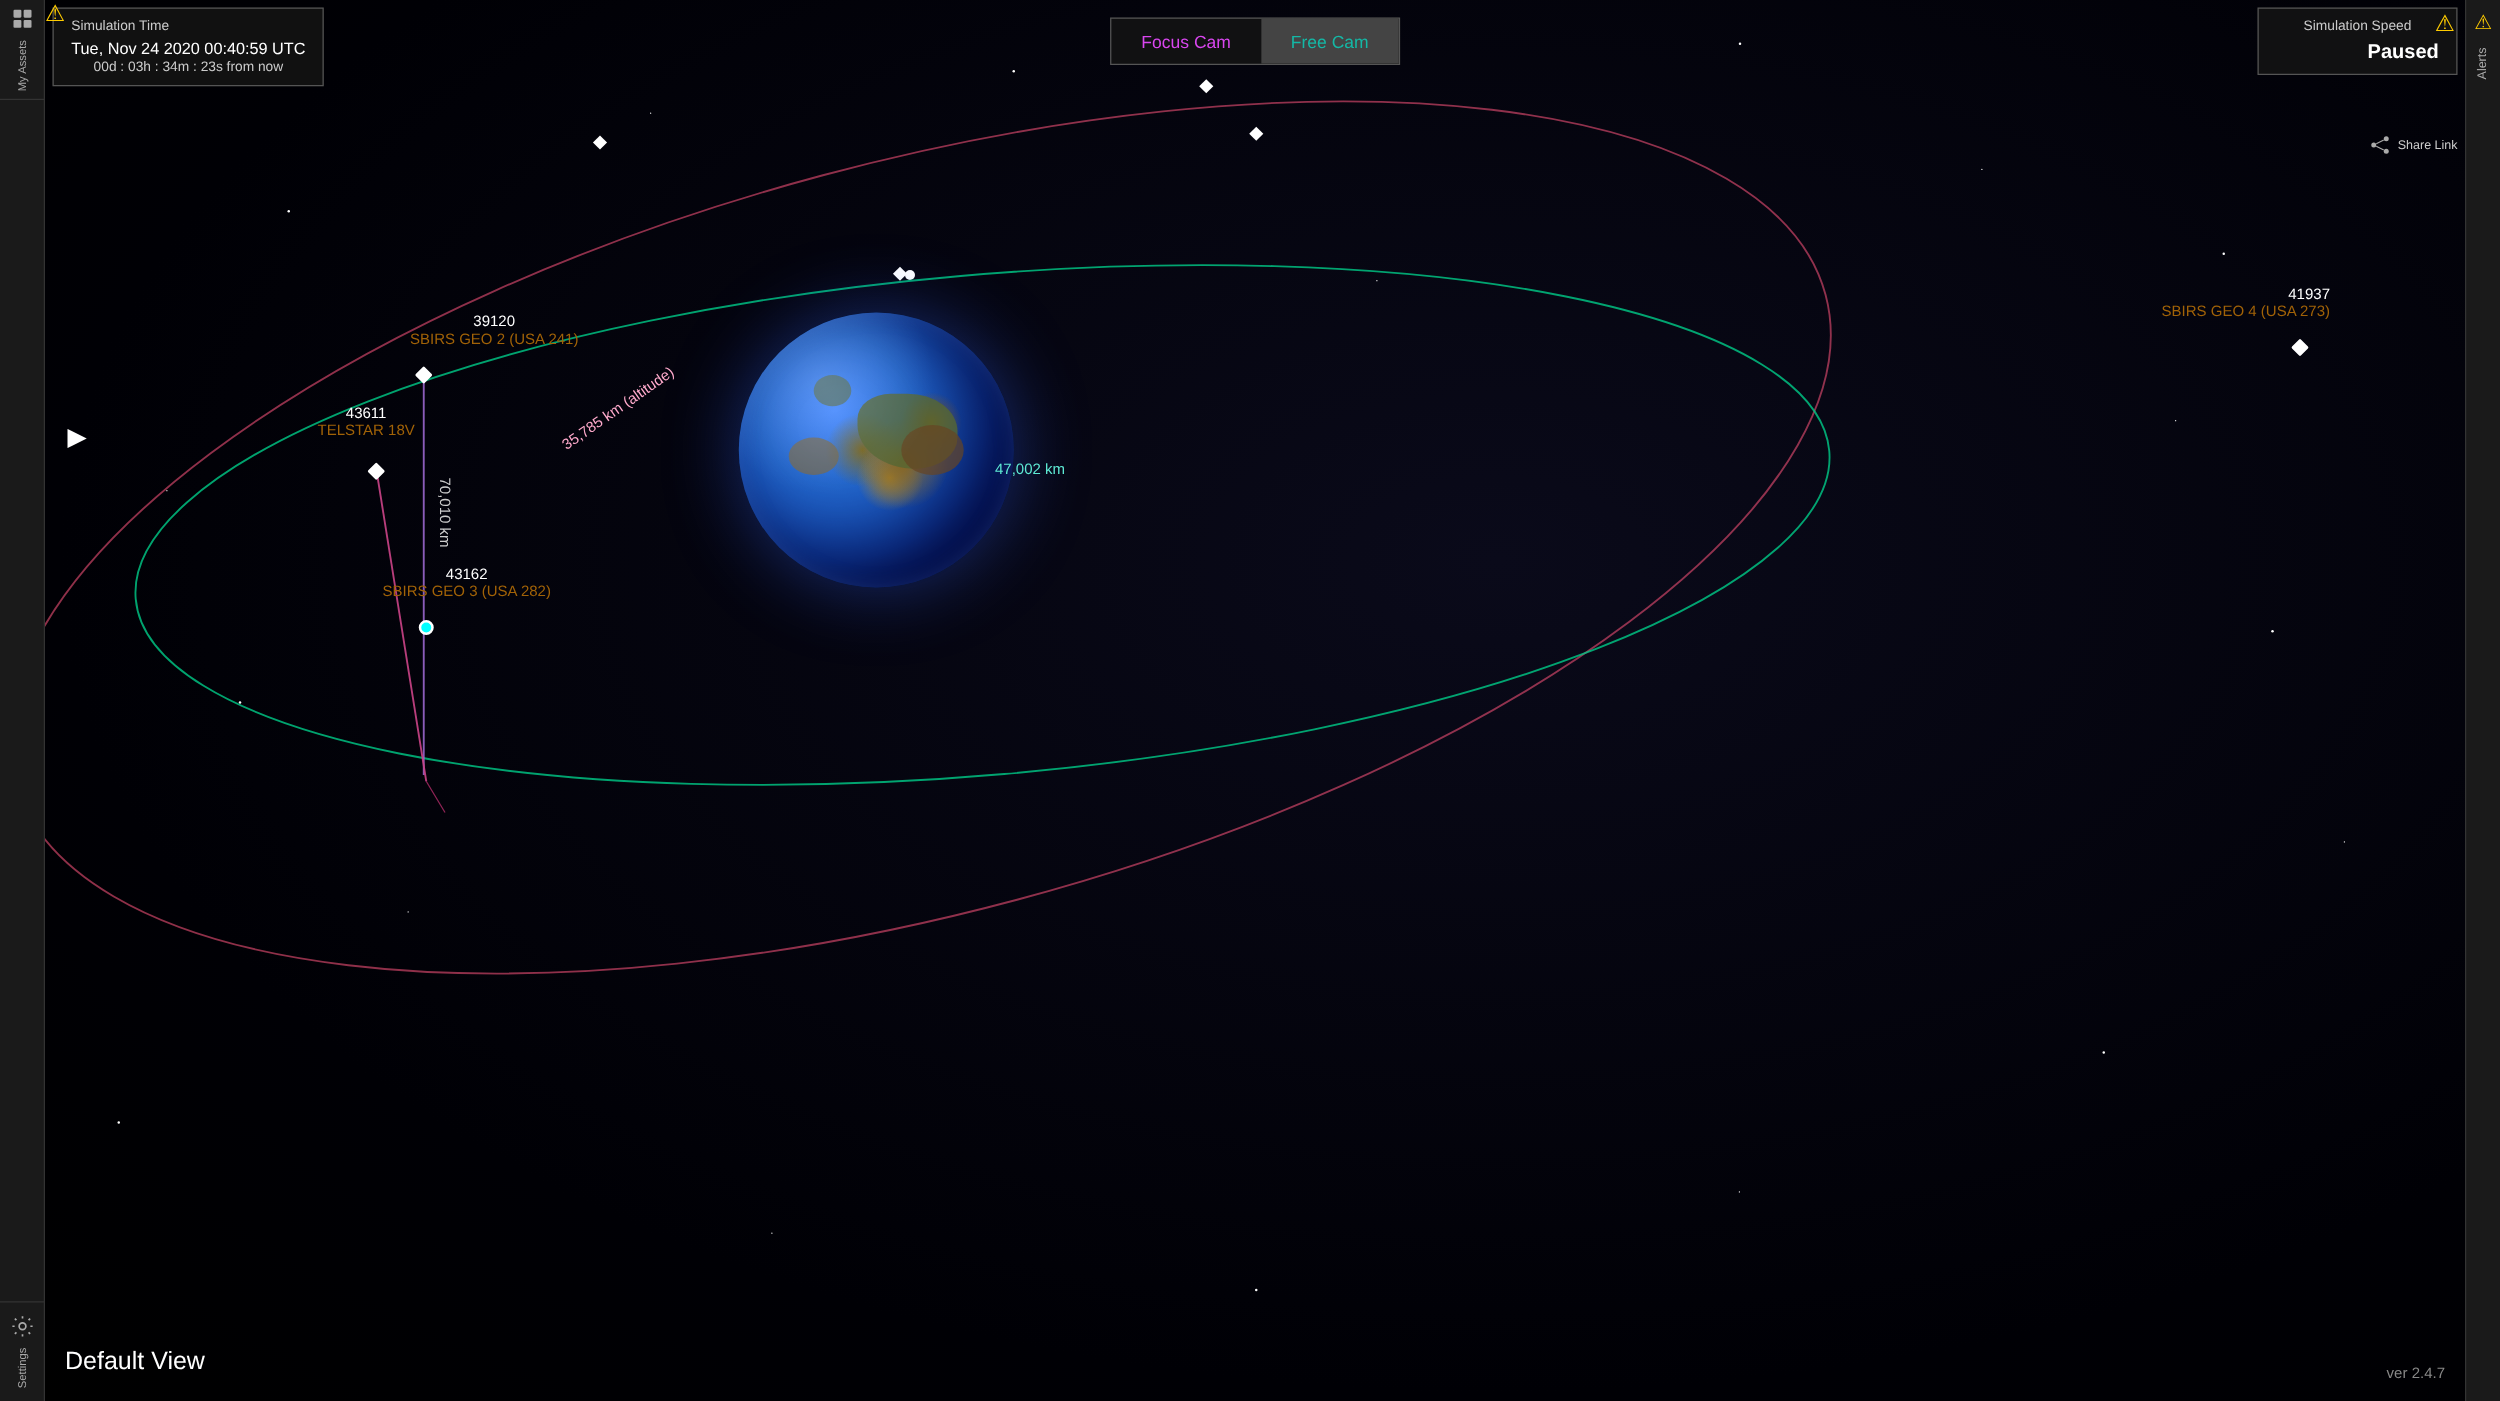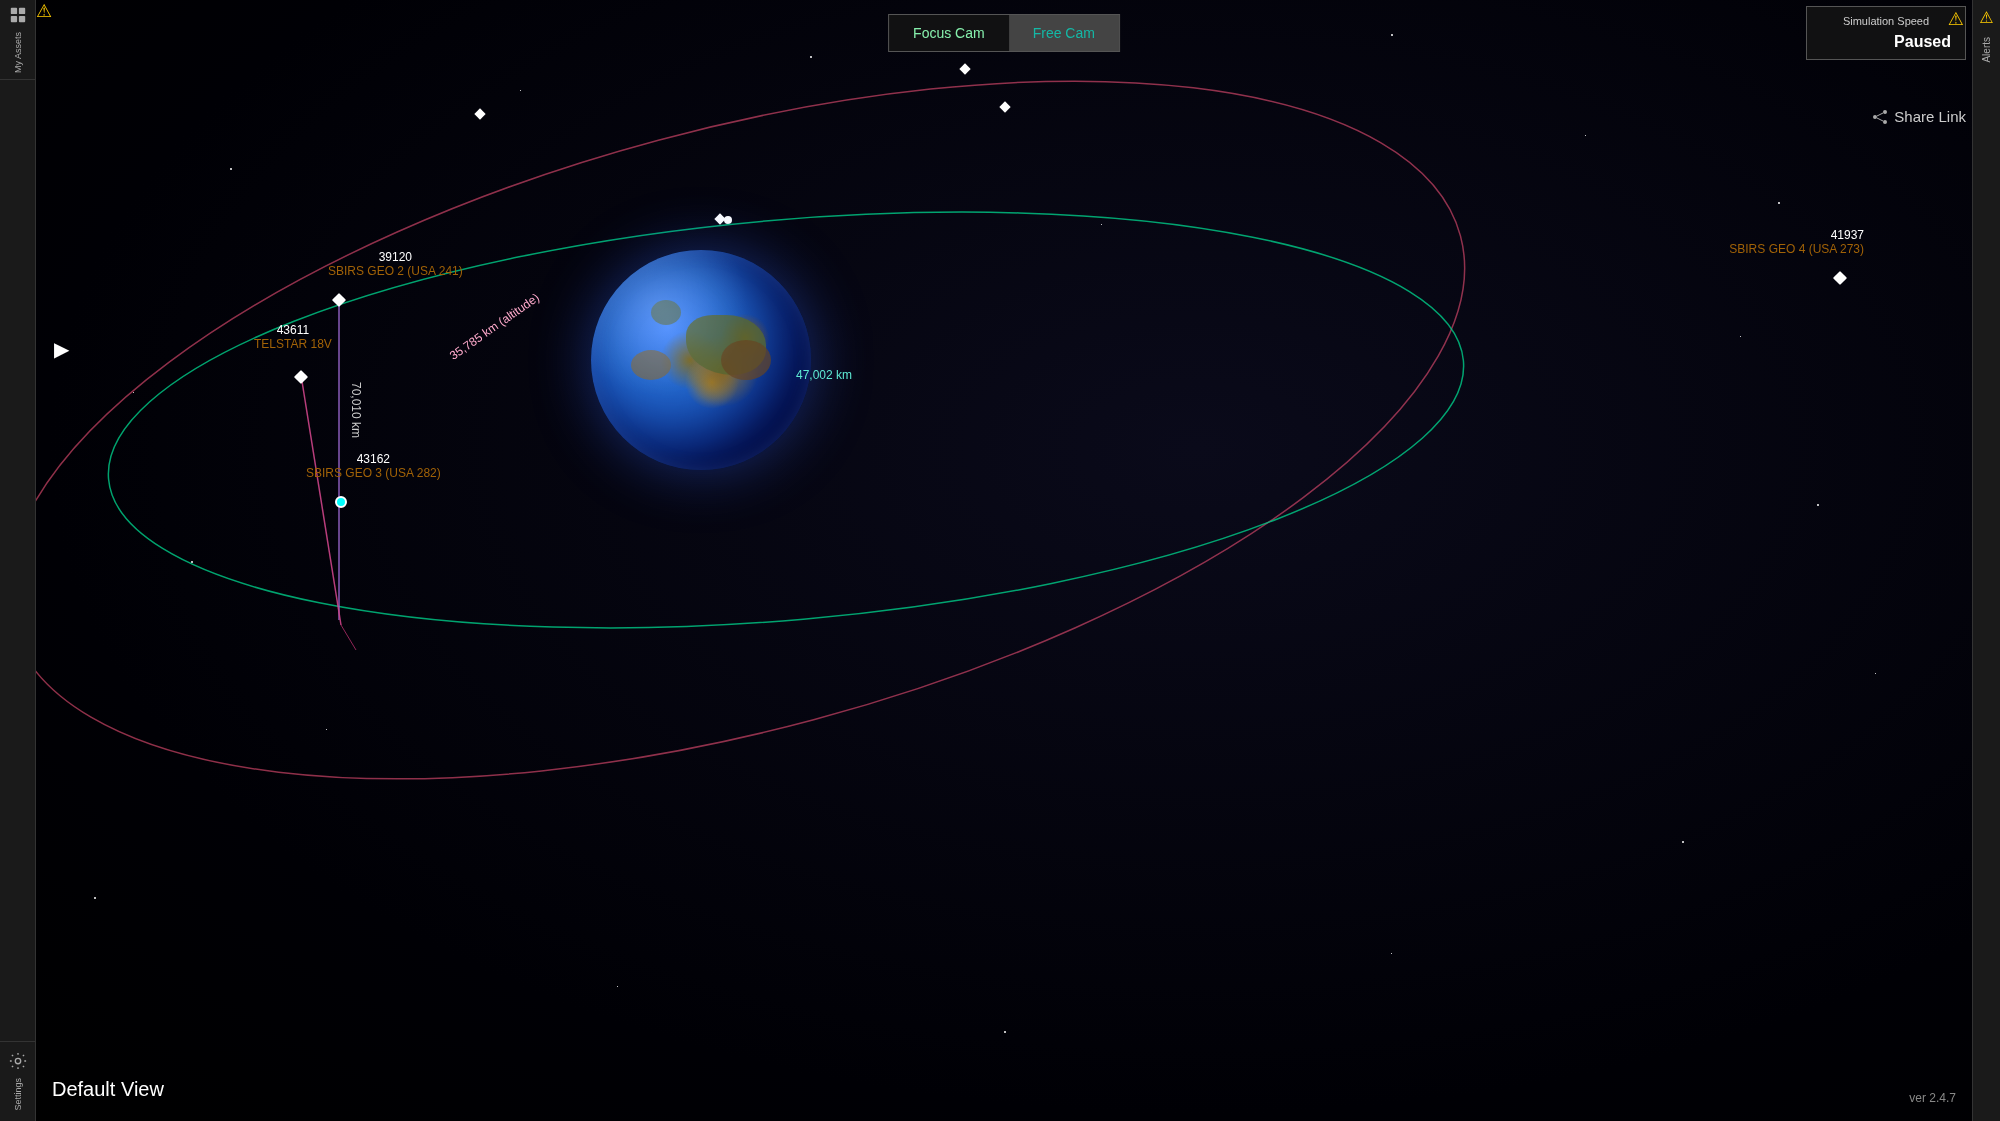--- a/index.html
+++ b/index.html
@@ -140,21 +140,21 @@
     
     #share-link {
       position: absolute;
       top: 108px; right: 6px;
       z-index: 20;
       display: flex;
       align-items: center;
       gap: 6px;
       cursor: pointer;
       color: #ccc;
-      font-size: 15px;
+      font-size: 10px;
     }
 
     
     #cam-buttons {
       position: absolute;
       top: 14px;
       left: 50%;
       transform: translateX(-50%);
       z-index: 20;
       display: flex;
@@ -162,21 +162,21 @@
       background: rgba(20,20,20,0.85);
       overflow: hidden;
     }
     .cam-btn {
       padding: 10px 24px;
       font-size: 14px;
       cursor: pointer;
       border: none;
       outline: none;
       background: transparent;
-      color: #86efac;
+      color: #d946ef;
     }
     .cam-btn.active {
       background: #444;
       color: #14b8a6;
     }
 
     
     #alert-icon-tl {
       position: absolute;
       top: 8px; left: 8px;
@@ -416,20 +416,25 @@
   <div class="dist-label" style="left:320px; top:375px; transform:rotate(90deg); transform-origin: left center; color:#ccc;">
     <span>70,010 km</span>
   </div>
 
   <div class="dist-label" style="left:760px; top:368px;">
     <span>47,002 km</span>
   </div>
 
   <div id="cursor-arrow" style="left:18px; top:337px; font-size:20px; color:#fff;">▶</div>
 
+  <div id="sim-time-panel">
+    <div id="sim-time-label">Simulation Time</div>
+    <div id="sim-time-value">Tue, Nov 24 2020 00:40:59 UTC</div>
+    <div id="sim-time-from-now">00d : 03h : 34m : 23s from now</div>
+  </div>
 
   <div id="sim-speed-panel">
     <div id="sim-speed-label">Simulation Speed</div>
     <div id="sim-speed-value">Paused</div>
   </div>
 
   <div id="share-link">
     <svg width="16" height="16" viewBox="0 0 16 16" fill="#aaa">
       <circle cx="13" cy="3" r="2"></circle>
       <circle cx="3" cy="8" r="2"></circle>

